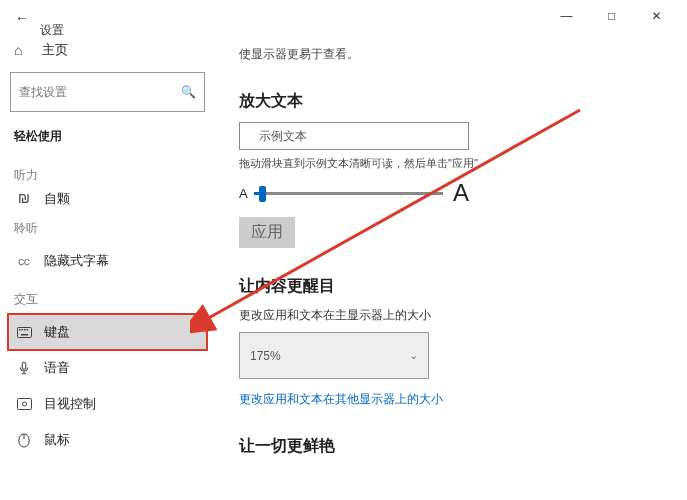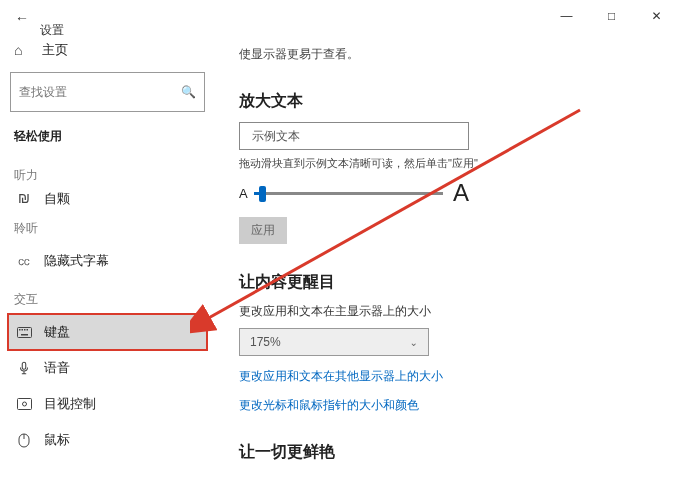--- a/index.html
+++ b/index.html
@@ -29,34 +29,34 @@
 .nav-item .icon { width: 20px; font-size: 14px; color: #444; display: flex; justify-content: center; }
 .nav-item .label { margin-left: 10px; }
 .nav-item.selected { background: #d9d9d9; }
 .nav-item.highlight { outline: 2px solid #d93a2b; outline-offset: -1px; }
 .nav-item.clipped { overflow: hidden; height: 18px; align-items: flex-start; padding-top: 0; }
 
 .content { flex: 1; padding: 4px 20px 0 24px; overflow: hidden; position: relative; }
 .h1 { font-size: 26px; font-weight: 600; color: #222; margin-top: 2px; }
 .sub { font-size: 12px; color: #444; margin-top: 10px; }
 .h2 { font-size: 16px; font-weight: 600; color: #222; margin-top: 28px; }
-.sample-input { margin-top: 10px; width: 230px; height: 28px; border: 1px solid #888; padding: 0 12px; font-size: 12px; color: #555; display: flex; align-items: center; }
+.sample-input { margin-top: 10px; width: 230px; height: 28px; border: 1px solid #888; padding: 0 19px; font-size: 12px; color: #555; display: flex; align-items: center; }
 .hint { font-size: 11px; color: #444; margin-top: 6px; }
 
 .text-scale { margin-top: 8px; display: flex; align-items: center; width: 230px; }
 .text-scale .smA { font-size: 13px; color: #222; margin-right: 6px; }
 .text-scale .bigA { font-size: 24px; color: #222; margin-left: 10px; }
 .slider-track { flex: 1; height: 3px; background: #888; position: relative; }
 .slider-track .fill { position: absolute; left: 0; top: 0; height: 3px; background: #0067c0; width: 8px; }
 .slider-thumb { position: absolute; top: -6px; width: 7px; height: 16px; background: #0067c0; border-radius: 2px; }
 
-.apply-btn { margin-top: 10px; display: inline-block; padding: 5px 12px; background: #ccc; color: #666; font-size: 12px; border: none; }
+.apply-btn { margin-top: 10px; display: inline-block; padding: 5px 12px; background: #ccc; color: #666; font-size: 16px; border: none; }
 
 .desc { font-size: 12px; color: #333; margin-top: 10px; }
-.dropdown { margin-top: 8px; width: 190px; height: 28px; border: 1px solid #999; background: #eee; display: flex; align-items: center; padding: 0 10px; font-size: 12px; color: #555; cursor: pointer; justify-content: space-between; }
+.dropdown { margin-top: 8px; width: 190px; height: 47px; border: 1px solid #999; background: #eee; display: flex; align-items: center; padding: 0 10px; font-size: 12px; color: #555; cursor: pointer; justify-content: space-between; }
 .dropdown .chev { font-size: 10px; color: #666; }
 
 .link { display: block; font-size: 12px; color: #0067c0; margin-top: 12px; cursor: pointer; }
 
 .arrow-svg { position: absolute; pointer-events: none; }
 </style>
 </head>
 <body>
 
 <div class="titlebar">
@@ -153,21 +153,20 @@
     </div>
     <button class="apply-btn">应用</button>
 
     <div class="h2">让内容更醒目</div>
     <div class="desc">更改应用和文本在主显示器上的大小</div>
     <div class="dropdown">
       <span>175%</span>
       <span class="chev">⌄</span>
     </div>
     <a class="link">更改应用和文本在其他显示器上的大小</a>
-    <a class="link">更改光标和鼠标指针的大小和颜色</a>
 
     <div class="h2">让一切更鲜艳</div>
     
     
 
   </div>
 </div>
 
 <svg class="arrow-svg" style="left:190px; top:105px;" width="400" height="260">
   <defs>

